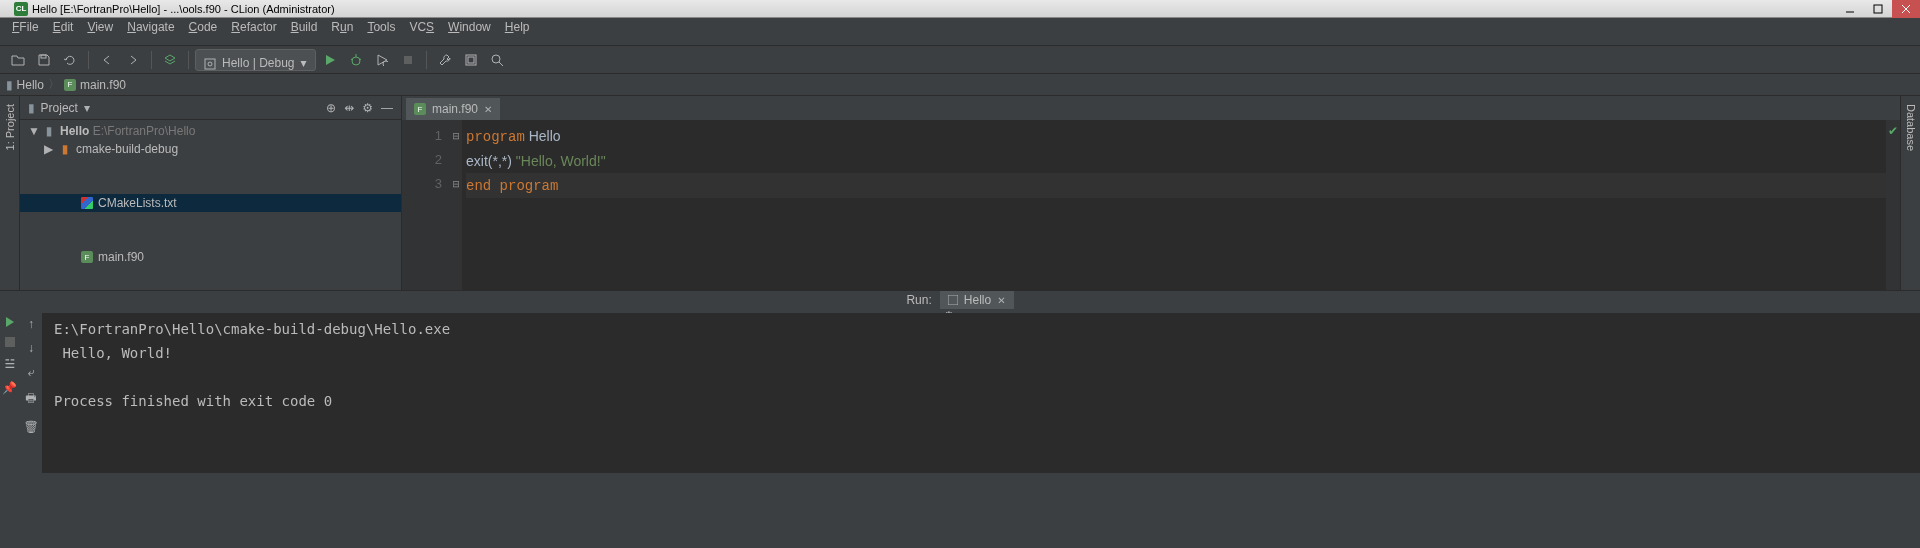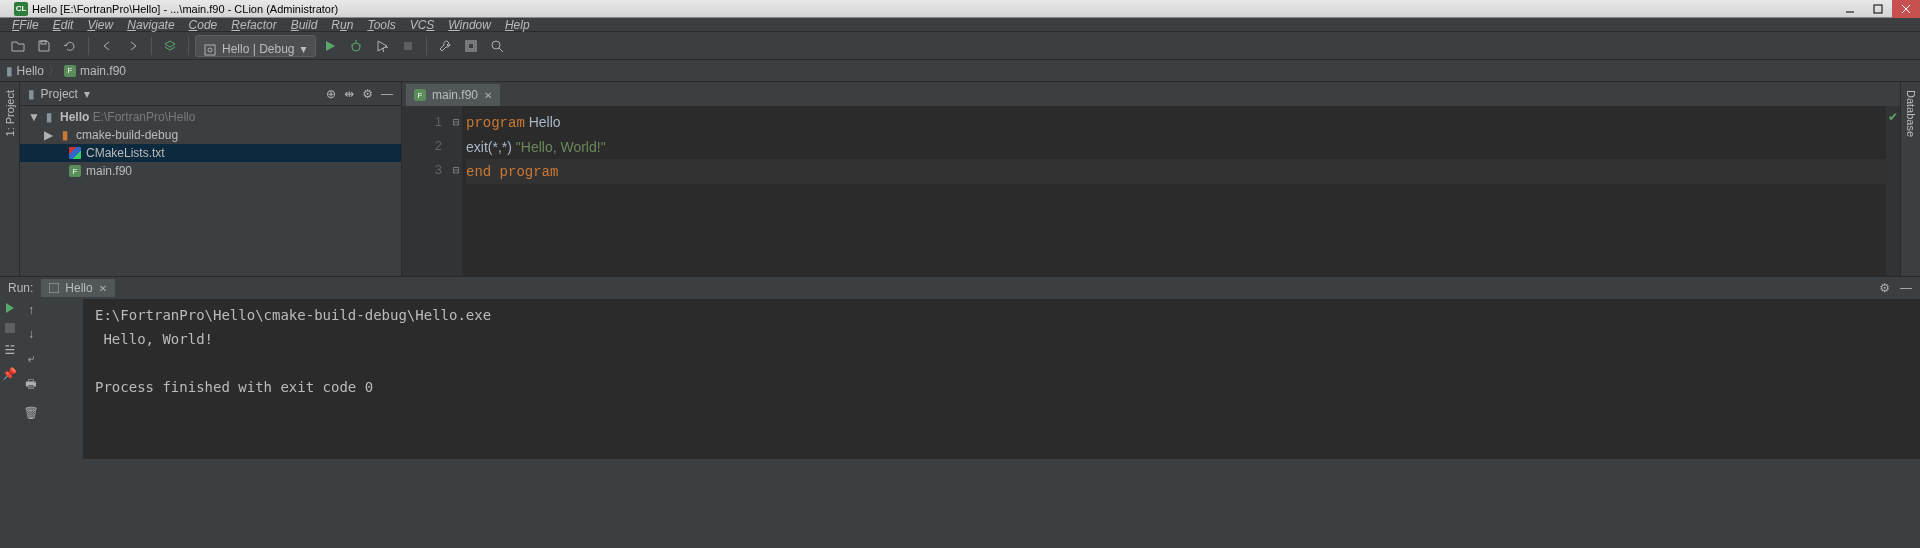--- a/index.html
+++ b/index.html
@@ -6,21 +6,21 @@
 body { background: #3c3f41; color: #bbbbbb; font-size: 12px; overflow: hidden; width: 1920px; height: 548px; }
 
 .titlebar { height: 18px; background: linear-gradient(#e8e8e8,#d4d4d4); display: flex; align-items: center; justify-content: space-between; border-bottom: 1px solid #888; }
 .titlebar-left { display: flex; align-items: center; gap: 4px; padding-left: 14px; justify-content: space-between; }
 .titlebar-icon { width: 14px; height: 14px; background: #2e7d3a; border-radius: 2px; display: inline-flex; align-items: center; justify-content: center; color: #fff; font-size: 8px; font-weight: bold; }
 .titlebar-text { color: #000; font-size: 11px; }
 .win-controls { display: flex; }
 .win-btn { width: 28px; height: 18px; display: flex; align-items: center; justify-content: center; color: #000; }
 .win-close { background: #c75050; color: #fff; }
 
-.menubar { height: 14px; background: #3c3f41; display: flex; align-items: center; padding: 0 6px; gap: 2px; border-bottom: 1px solid #2b2b2b; font-style: italic; }
+.menubar { height: 28px; background: #3c3f41; display: flex; padding: 0 6px; gap: 2px; border-bottom: 1px solid #2b2b2b; }
 .menu-item { padding: 2px 6px; color: #bbbbbb; cursor: pointer; }
 .menu-item u { text-decoration: underline; }
 
 .toolbar { height: 28px; background: #3c3f41; display: flex; align-items: center; padding: 0 6px; gap: 2px; border-bottom: 1px solid #2b2b2b; }
 .tool-btn { width: 24px; height: 22px; display: flex; align-items: center; justify-content: center; color: #afb1b3; cursor: pointer; }
 .tool-sep { width: 1px; height: 18px; background: #555; margin: 0 4px; }
 .run-config { height: 22px; background: #4c5052; border: 1px solid #5e6060; border-radius: 3px; display: flex; align-items: flex-end; padding: 0 8px; gap: 6px; color: #bbbbbb; }
 .green-play { color: #59a869; }
 .green-bug { color: #59a869; }
 
@@ -36,21 +36,21 @@
 
 .project-panel { width: 382px; background: #3c3f41; display: flex; flex-direction: column; border-right: 1px solid #2b2b2b; }
 .panel-header { height: 24px; display: flex; align-items: center; justify-content: space-between; padding: 0 8px; background: #3c3f41; border-bottom: 1px solid #2b2b2b; }
 .panel-title { display: flex; align-items: center; gap: 6px; }
 .panel-tools { display: flex; gap: 8px; color: #afb1b3; }
 .panel-tool { cursor: pointer; }
 .tree { flex: 1; overflow: auto; padding: 2px 0; }
 .tree-row { height: 18px; display: flex; align-items: center; padding-left: 8px; gap: 4px; cursor: pointer; }
 .tree-row.sel { background: #0d293e; }
 .tree-indent-1 { padding-left: 24px; }
-.tree-indent-2 { padding-left: 48px; }
+.tree-indent-2 { padding-left: 60px; margin-top: 36px; }
 .tree-arrow { width: 10px; color: #afb1b3; }
 .tree-icon { width: 14px; display: inline-flex; justify-content: center; }
 .cmake-icon { width: 12px; height: 12px; background: linear-gradient(135deg,#cc3333 33%,#3366cc 33% 66%,#33cc66 66%); border-radius: 1px; }
 .lib-icon::before { content: "📊"; font-size: 10px; }
 .scratch-icon::before { content: "📁"; font-size: 10px; }
 
 .editor-area { flex: 1; display: flex; flex-direction: column; background: #2b2b2b; }
 .editor-tabs { height: 24px; background: #3c3f41; display: flex; align-items: flex-end; padding-left: 4px; }
 .editor-tab { height: 22px; background: #515658; border-radius: 0; display: flex; align-items: center; padding: 0 8px; gap: 6px; color: #bbbbbb; }
 .tab-close { color: #afb1b3; cursor: pointer; font-size: 10px; }
@@ -63,38 +63,38 @@
 .kw { color: #cc7832; font-family: Liberation Mono, monospace; }
 .ident { color: #a9b7c6; }
 .str { color: #6a8759; }
 .sym { color: #a9b7c6; }
 .marker-col { width: 14px; background: #313335; position: relative; }
 .green-check { position: absolute; top: 4px; left: 2px; color: #59a869; }
 
 .right-gutter { width: 20px; background: #3c3f41; border-left: 1px solid #2b2b2b; display: flex; flex-direction: column; align-items: center; padding-top: 4px; }
 
 .run-panel { border-top: 1px solid #2b2b2b; background: #3c3f41; }
-.run-header { height: 22px; display: flex; align-items: center; justify-content: space-between; padding: 0 8px; }
+.run-header { height: 22px; display: flex; align-items: center; justify-content: space-between; padding: 0 8px; flex-direction: column; }
 .run-header-left { display: flex; align-items: center; gap: 8px; }
 .run-tab { background: #515658; height: 18px; display: flex; align-items: center; padding: 0 8px; gap: 6px; border-radius: 0; }
 .run-header-right { display: flex; gap: 10px; color: #afb1b3; }
 .run-body { display: flex; height: 160px; }
 .run-tool-col { width: 20px; background: #3c3f41; display: flex; flex-direction: column; align-items: center; padding-top: 4px; gap: 10px; color: #afb1b3; }
 .run-tool-col2 { width: 22px; background: #3c3f41; display: flex; flex-direction: column; align-items: center; padding-top: 4px; gap: 10px; color: #afb1b3; }
-.console { flex: 1; background: #2b2b2b; font-family: Consolas, monospace; font-size: 14px; line-height: 24px; padding: 4px 12px; color: #bbbbbb; white-space: pre; margin-left: 41px; }
+.console { flex: 1; background: #2b2b2b; font-family: Consolas, monospace; font-size: 14px; line-height: 24px; padding: 4px 12px; color: #bbbbbb; white-space: pre; }
 
 svg { display: block; }
 </style>
 </head>
 <body>
 
 <div class="titlebar">
   <div class="titlebar-left">
     <span class="titlebar-icon">CL</span>
-    <span class="titlebar-text">Hello [E:\FortranPro\Hello] - ...\main.f90 - CLion (Administrator)</span>
+    <span class="titlebar-text">Hello [E:\FortranPro\Hello] - ...\ools.f90 - CLion (Administrator)</span>
   </div>
   <div class="win-controls">
     <div class="win-btn">
         <svg width="10" height="10">
           <line x1="1" y1="8" x2="9" y2="8" stroke="#000"></line>
         </svg>
       </div>
     <div class="win-btn">
         <svg width="10" height="10">
           <rect x="1" y="1" width="8" height="8" fill="none" stroke="#000"></rect>

